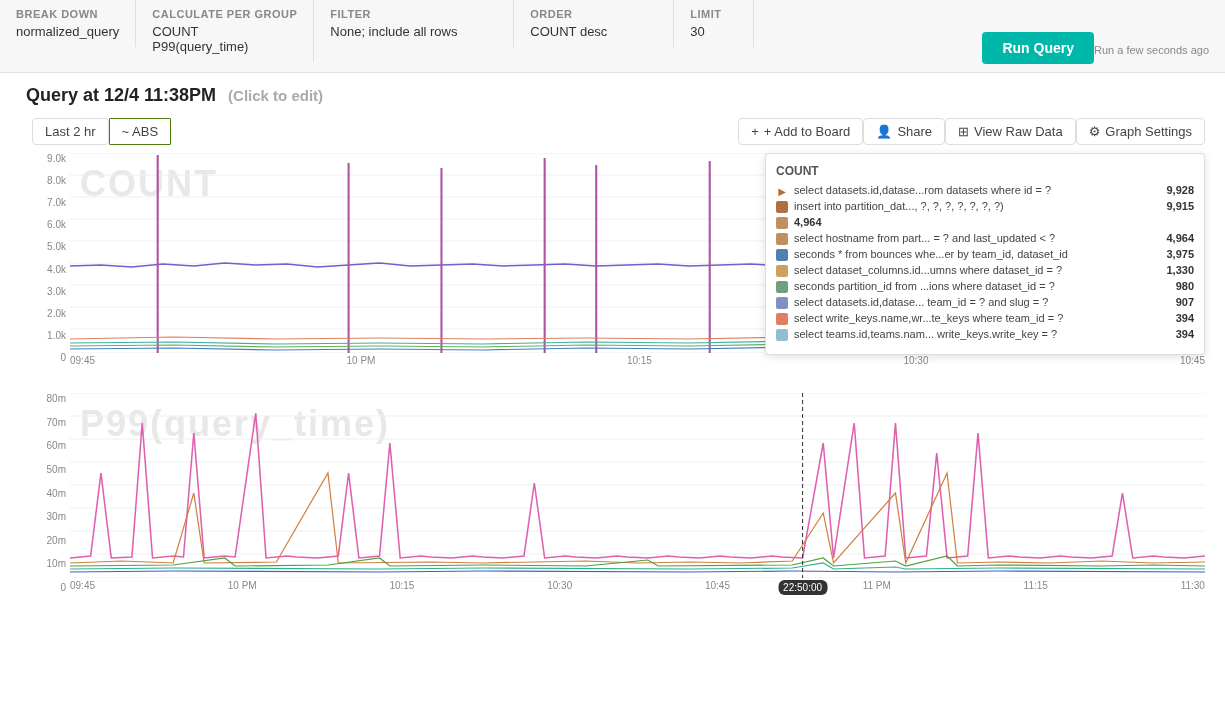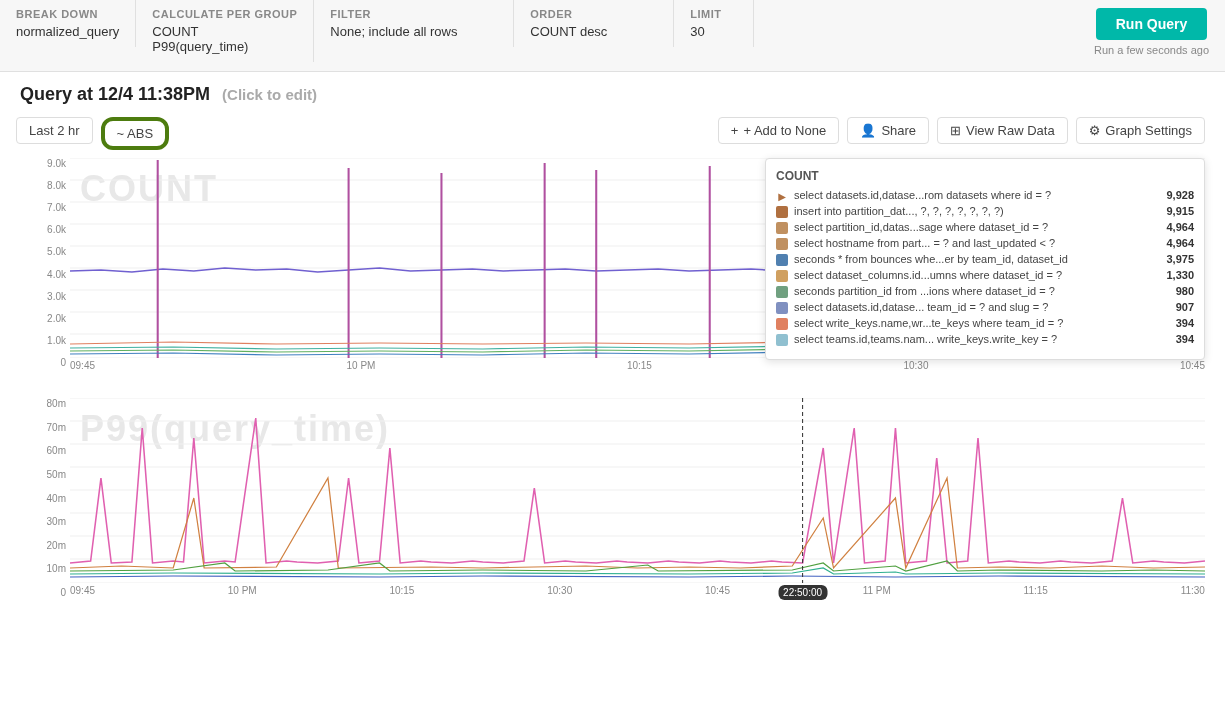--- a/index.html
+++ b/index.html
@@ -31,66 +31,66 @@
       text-transform: uppercase;
       letter-spacing: 0.5px;
       margin-bottom: 4px;
     }
     .section-value {
       font-size: 13px;
       color: #333;
     }
     .run-query-area {
       display: flex;
-      flex-direction: column;
+      flex-direction: row;
       align-items: center;
       justify-content: center;
       padding: 8px 16px;
       margin-left: auto;
+      margin-top: 24px;
     }
     .run-query-btn {
       background: #00b8a9;
       color: #fff;
       border: none;
       border-radius: 4px;
       padding: 8px 20px;
       font-size: 14px;
       font-weight: 600;
       cursor: pointer;
       white-space: nowrap;
     }
     .run-time {
       font-size: 11px;
       color: #888;
       margin-top: 4px;
       white-space: nowrap;
     }
 
     .query-title-bar {
-      padding: 12px 20px 8px 20px;
+      padding: 12px 20px 8px 26px;
       display: flex;
       align-items: center;
       gap: 12px;
     }
     .query-title {
       font-size: 18px;
       font-weight: 700;
       color: #222;
     }
     .click-to-edit {
       font-size: 15px;
       color: #aaa;
       font-weight: 700;
     }
 
     .toolbar {
       display: flex;
-      align-items: flex-start;
-      padding: 4px 20px 8px 16px;
-      gap: 8px;
+      align-items: center;
+      padding: 4px 20px 8px 32px;
     }
     .toolbar-btn {
       display: flex;
       align-items: center;
       gap: 5px;
       padding: 5px 12px;
       border: 1px solid #ddd;
       border-radius: 4px;
       background: #fff;
       font-size: 13px;
@@ -101,22 +101,22 @@
       padding: 5px 12px;
       border: 1px solid #ddd;
       border-radius: 4px;
       background: #fff;
       font-size: 13px;
       color: #444;
       cursor: pointer;
     }
     .abs-btn {
       padding: 5px 12px;
-      border: 4px solid #4d7c0f;
-      border-radius: 12px;
+      border: 1px solid #4d7c0f;
+      border-radius: 1px;
       background: #fff;
       font-size: 13px;
       color: #444;
       cursor: pointer;
     }
     .toolbar-spacer { flex: 1; }
 
     .chart-area {
       position: relative;
       padding: 0 20px;
@@ -250,21 +250,21 @@
   <span class="query-title">Query at 12/4 11:38PM</span>
   <span class="click-to-edit">(Click to edit)</span>
 </div>
 
 <div class="toolbar">
   <button class="time-range-btn">Last 2 hr</button>
   <button class="abs-btn">~ ABS</button>
   <div class="toolbar-spacer"></div>
   <button class="toolbar-btn">
     <span>+</span>
-    <span>+ Add to None</span>
+    <span>+ Add to Board</span>
   </button>
   <button class="toolbar-btn">
     <span>👤</span>
     <span>Share</span>
   </button>
   <button class="toolbar-btn">
     <span>⊞</span>
     <span>View Raw Data</span>
   </button>
   <button class="toolbar-btn">
@@ -345,21 +345,20 @@
             <div class="tooltip-row-text">select datasets.id,datase...rom datasets where id = ?</div>
             <div class="tooltip-row-count">9,928</div>
           </div>
           <div class="tooltip-row">
             <div class="tooltip-row-indicator" style="background: rgb(176, 112, 64);"></div>
             <div class="tooltip-row-text">insert into partition_dat..., ?, ?, ?, ?, ?, ?, ?)</div>
             <div class="tooltip-row-count">9,915</div>
           </div>
           <div class="tooltip-row">
             <div class="tooltip-row-indicator" style="background: rgb(192, 144, 96);"></div>
-            <div class="tooltip-row-text">select partition_id,datas...sage where dataset_id = ?</div>
             <div class="tooltip-row-count">4,964</div>
           </div>
           <div class="tooltip-row">
             <div class="tooltip-row-indicator" style="background: rgb(192, 144, 96);"></div>
             <div class="tooltip-row-text">select hostname from part... = ? and last_updated &lt; ?</div>
             <div class="tooltip-row-count">4,964</div>
           </div>
           <div class="tooltip-row">
             <div class="tooltip-row-indicator" style="background: rgb(80, 128, 176);"></div>
             <div class="tooltip-row-text">seconds * from bounces whe...er by team_id, dataset_id</div>

